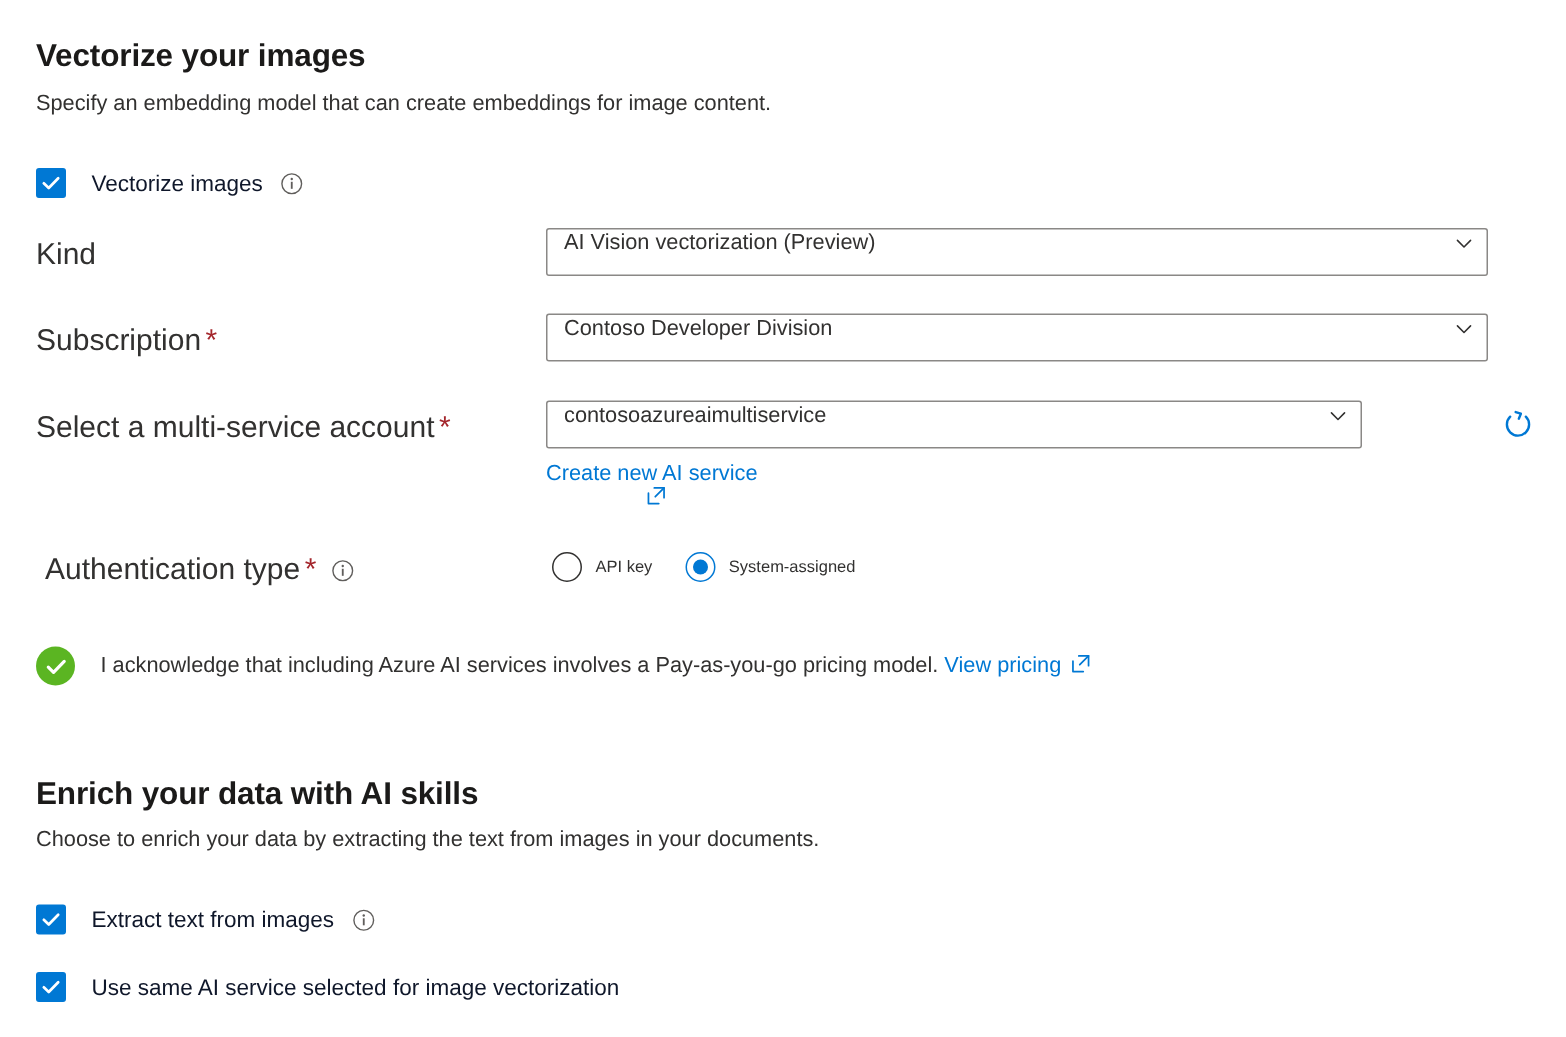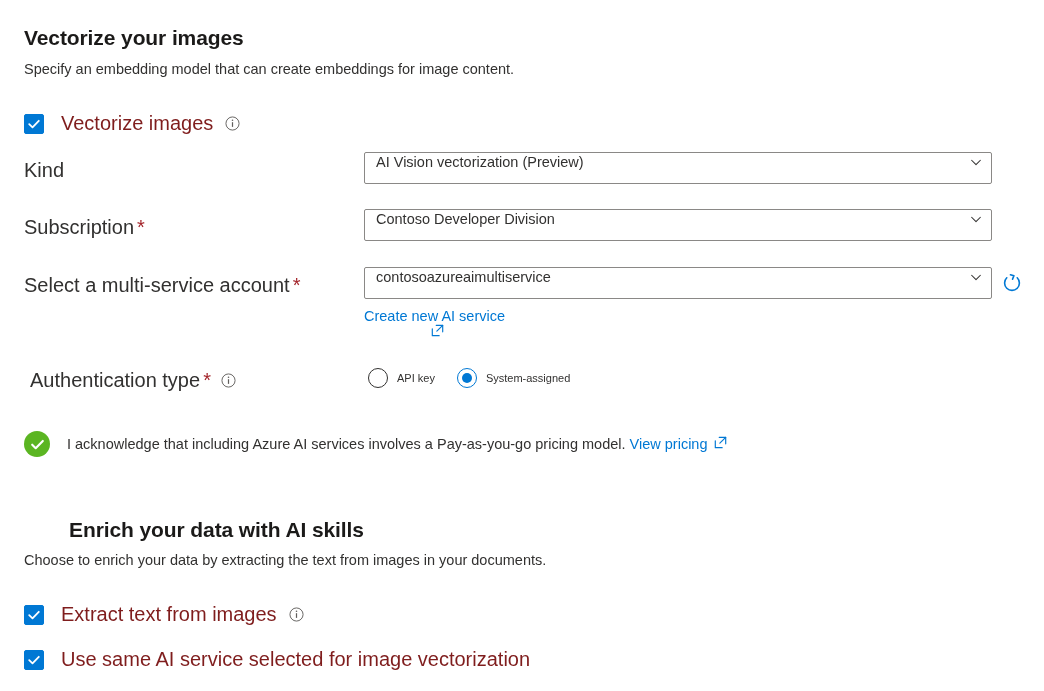--- a/index.html
+++ b/index.html
@@ -36,22 +36,22 @@
     width: 20px; height: 20px;
     background: #0078d4;
     border: 1px solid #0078d4;
     border-radius: 2px;
     display: flex; align-items: center; justify-content: center;
     flex: 0 0 auto;
     cursor: pointer;
   }
   .cbox svg { display: block; }
   .cblabel {
-    font-size: 20px;
-    color: #7f1d1d;
+    font-size: 15px;
+    color: #0f172a;
     margin-left: 17px;
     white-space: nowrap;
   }
 
   
   .info-icon {
     width: 15px; height: 15px;
     flex: 0 0 auto;
     margin-left: 12px;
     display: inline-flex; align-items: center; justify-content: center;
@@ -190,21 +190,21 @@
   <div class="dropdown" style="left:364px; top:209px; width:628px;">
     <span class="dd-value">Contoso Developer Division</span>
     <svg class="chev" viewBox="0 0 16 16">
       <path d="M3 6 L8 11 L13 6" fill="none" stroke="#323130" stroke-width="1.2" stroke-linecap="round" stroke-linejoin="round"></path>
     </svg>
   </div>
 
   <div class="field-label" style="left:24px; top:274px;">
     <span>Select a multi-service account</span><span class="req">*</span>
   </div>
-  <div class="dropdown" style="left:364px; top:267px; width:628px;">
+  <div class="dropdown" style="left:364px; top:267px; width:544px;">
     <span class="dd-value">contosoazureaimultiservice</span>
     <svg class="chev" viewBox="0 0 16 16">
       <path d="M3 6 L8 11 L13 6" fill="none" stroke="#323130" stroke-width="1.2" stroke-linecap="round" stroke-linejoin="round"></path>
     </svg>
   </div>
 
   <span class="refresh" style="left:1001px; top:272px;">
     <svg width="22" height="22" viewBox="0 0 22 22" aria-hidden="true">
       <path d="M11 3.6 A7.4 7.4 0 1 0 18.4 11" fill="none" stroke="#0078d4" stroke-width="1.6" stroke-linecap="round" transform="rotate(-45 11 11)"></path>
       <path d="M8.3 3.0 L11.9 3.6 L11.0 7.1" fill="none" stroke="#0078d4" stroke-width="1.6" stroke-linecap="round" stroke-linejoin="round" transform="rotate(8 11 11)"></path>
@@ -261,21 +261,21 @@
           <svg width="13" height="13" viewBox="0 0 14 14" aria-hidden="true">
             <path d="M5.6 1.4 H12.6 V8.4" fill="none" stroke="#0078d4" stroke-width="1.25" stroke-linecap="round" stroke-linejoin="round"></path>
             <path d="M1.4 5.2 V12.6 H8.8" fill="none" stroke="#0078d4" stroke-width="1.25" stroke-linecap="round" stroke-linejoin="round"></path>
             <path d="M12.6 1.4 L6.3 7.7" fill="none" stroke="#0078d4" stroke-width="1.25" stroke-linecap="round"></path>
           </svg>
         </span>
       </a>
     </span>
   </div>
 
-  <div class="section-title" style="left:24px; top:518px;margin-left:45px;">Enrich your data with AI skills</div>
+  <div class="section-title" style="left:24px; top:518px;">Enrich your data with AI skills</div>
 
   <div class="section-sub" style="left:24px; top:552px;">Choose to enrich your data by extracting the text from images in your documents.</div>
 
   <div class="cbrow" style="left:24px; top:603px;">
     <span class="cbox">
       <svg width="14" height="14" viewBox="0 0 14 14" aria-hidden="true">
         <path d="M2.2 7.2 L5.5 10.3 L11.8 3.8" fill="none" stroke="#ffffff" stroke-width="1.8" stroke-linecap="round" stroke-linejoin="round"></path>
       </svg>
     </span>
     <span class="cblabel">Extract text from images</span>

